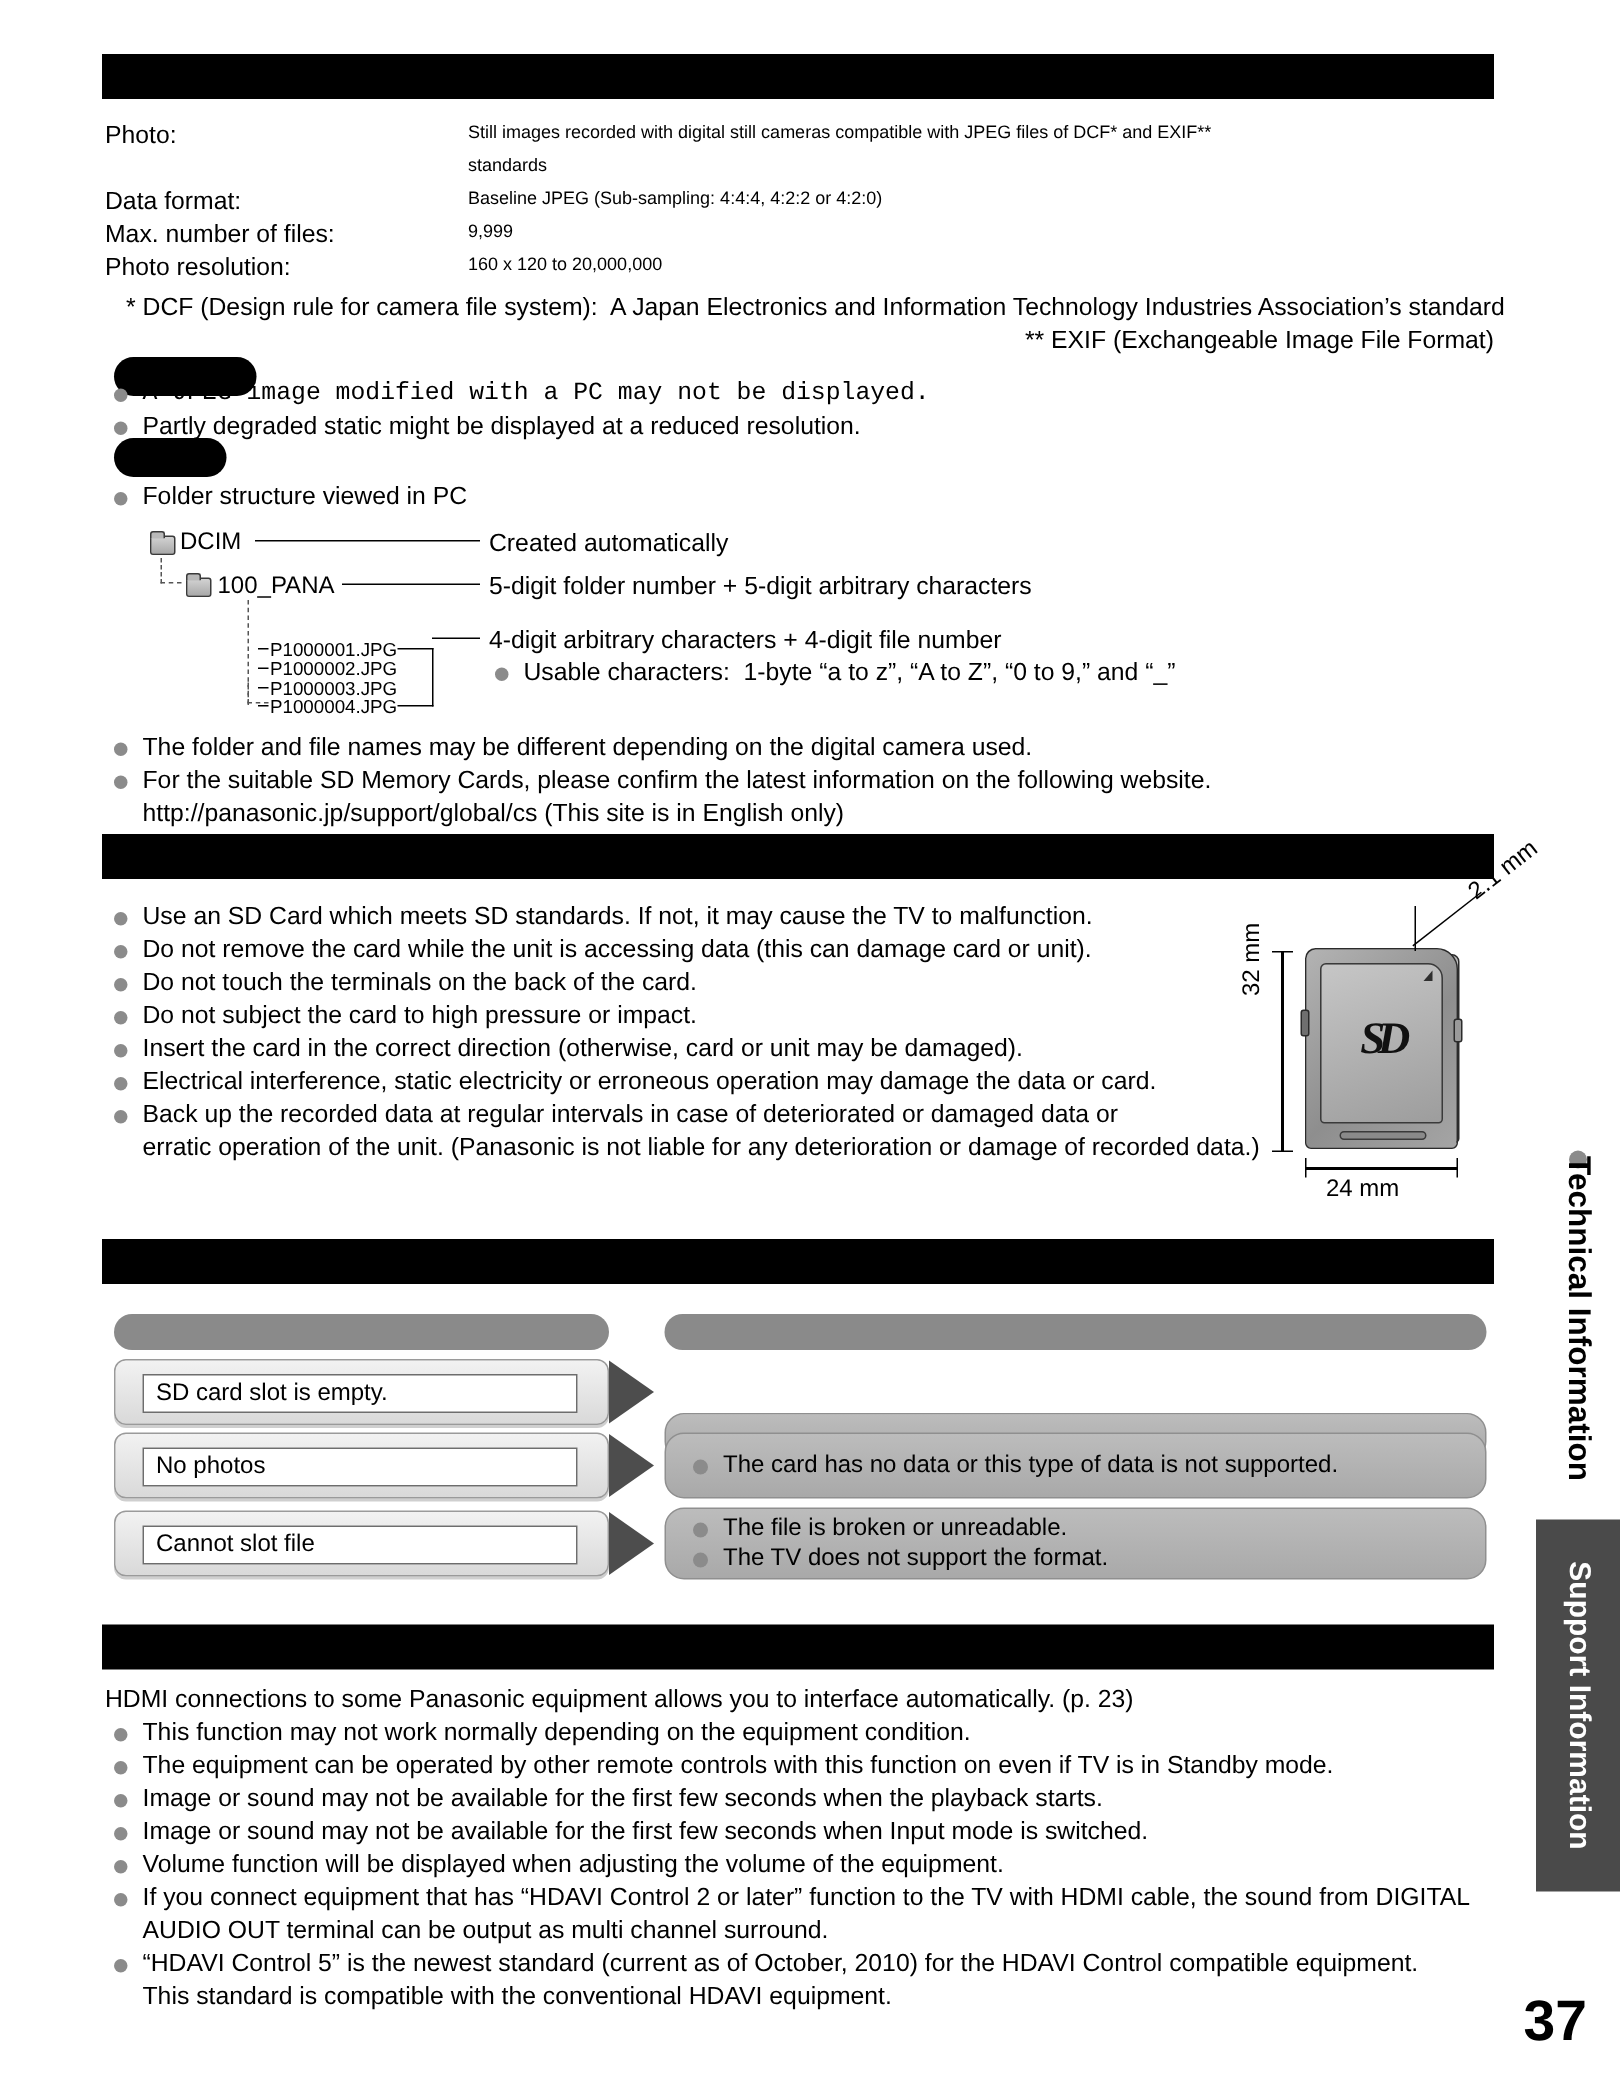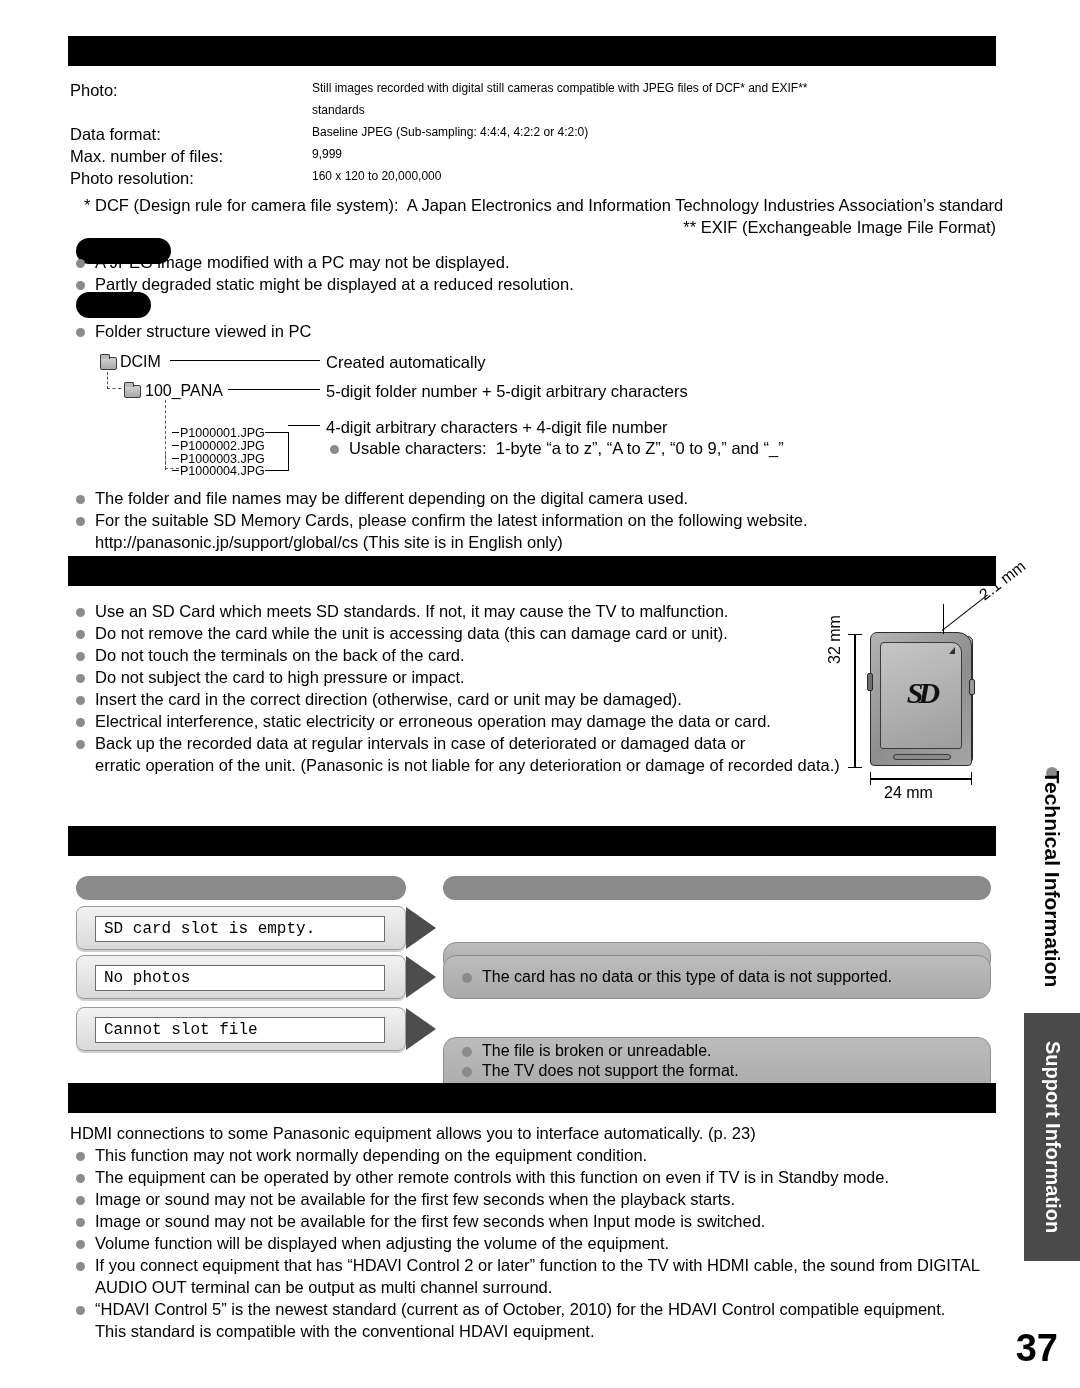--- a/index.html
+++ b/index.html
@@ -110,21 +110,20 @@
 
   
   .msg-head {
     position:absolute; height:24px; background:#8a8a8a; border-radius:12px;
   }
   .msg-left-box {
     position:absolute; left:76px; width:330px; height:44px;
     background:linear-gradient(#f2f2f2,#d9d9d9);
     border:1.6px solid #9a9a9a; border-radius:8px;
     box-shadow:0 2px 0 #cfcfcf;
-    font-family:Liberation Mono, monospace;
   }
   .msg-left-inner {
     position:absolute; left:18px; top:9px; width:290px; height:26px;
     background:#fff; border:1.5px solid #6d6d6d;
   }
   .msg-left-inner span { position:absolute; left:8px; top:3px; font-size:16px; }
   .msg-right-box {
     position:absolute; left:443px; width:548px;
     background:linear-gradient(#bcbcbc,#a9a9a9);
     border:1.6px solid #8f8f8f; border-radius:13px;
@@ -186,21 +185,21 @@
 
   <div class="spec-label" style="top:169px;">Photo resolution:</div>
   <div class="spec-val" style="top:169px;">160 x 120 to 20,000,000</div>
 
   <div class="txt" style="left:84px; top:194px;">* DCF (Design rule for camera file system):  A Japan Electronics and Information Technology Industries Association’s standard</div>
   <div class="txt" style="right:84px; top:216px; white-space:nowrap;">** EXIF (Exchangeable Image File Format)</div>
 
   <div class="pill" style="left:76px; top:238px; width:95px;"></div>
 
   <div class="bullet" style="left:76px; top:259px;"></div>
-  <div class="txt" style="left:95px; top:251px;">A JPEG image modified with a PC may not be displayed.</div>
+  <div class="txt" style="left:95px; top:251px;font-family:Liberation Mono, monospace;">A JPEG image modified with a PC may not be displayed.</div>
   <div class="bullet" style="left:76px; top:281px;"></div>
   <div class="txt" style="left:95px; top:273px;">Partly degraded static might be displayed at a reduced resolution.</div>
 
   <div class="pill" style="left:76px; top:292px; width:75px;"></div>
 
   <div class="bullet" style="left:76px; top:328px;"></div>
   <div class="txt" style="left:95px; top:320px;">Folder structure viewed in PC</div>
 
   <div class="folder-icon" style="left:100px; top:357px;"></div>
   <div class="txt" style="left:120px; top:351px; font-size:16px;">DCIM</div>
@@ -318,21 +317,21 @@
     <div class="bl" style="top:17px;"></div>
     <div class="line" style="top:12px;">The card has no data or this type of data is not supported.</div>
   </div>
 
   <div class="msg-left-box" style="top:1007px;">
     <div class="msg-left-inner">
       <span>Cannot slot file</span>
     </div>
   </div>
   <div class="arrow-tri" style="left:406px; top:1008px;"></div>
-  <div class="msg-right-box" style="top:1005px; height:60px;margin-top:32px;">
+  <div class="msg-right-box" style="top:1005px; height:48px;">
     <div class="bl" style="top:9px;"></div>
     <div class="line" style="top:4px;">The file is broken or unreadable.</div>
     <div class="bl" style="top:29px;"></div>
     <div class="line" style="top:24px;">The TV does not support the format.</div>
   </div>
 
   <div class="blackbar" style="top:1083px;"></div>
 
   <div class="txt" style="left:70px; top:1122px;">HDMI connections to some Panasonic equipment allows you to interface automatically. (p. 23)</div>
 

